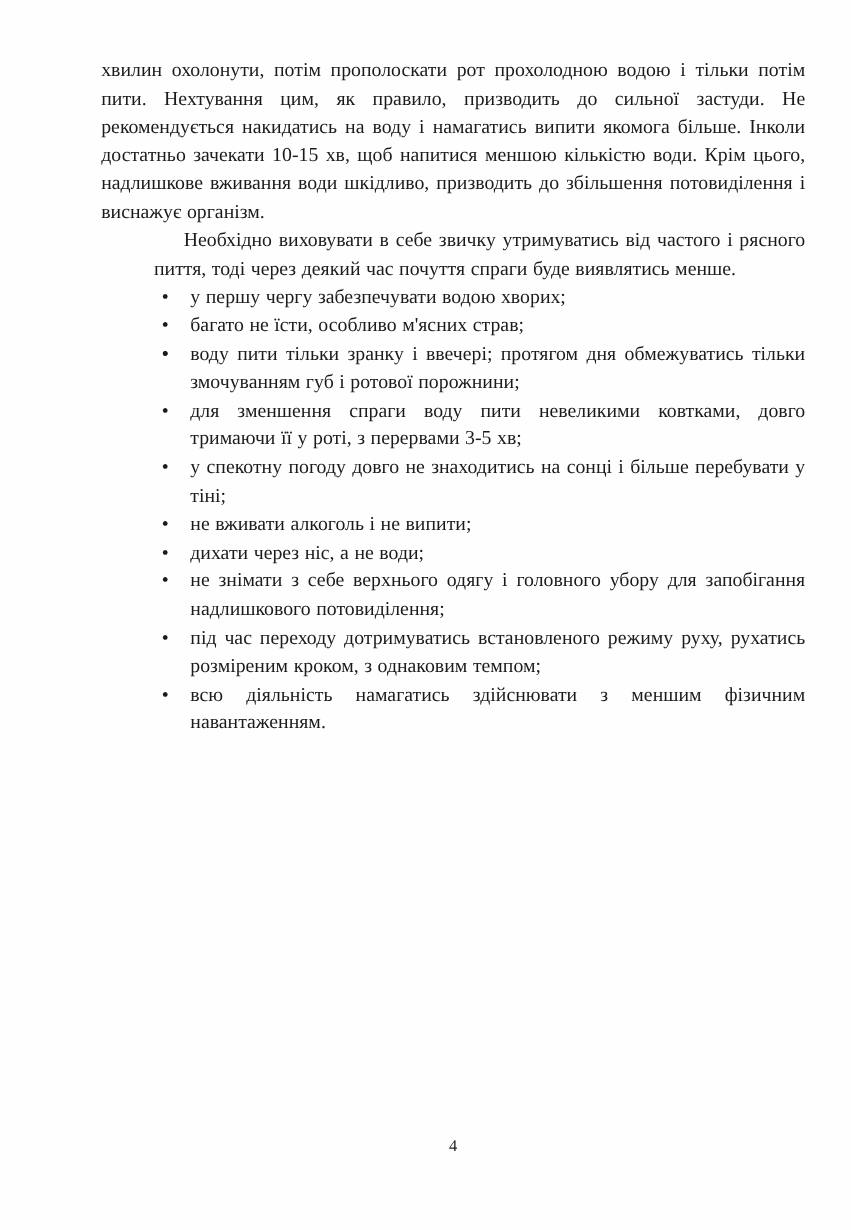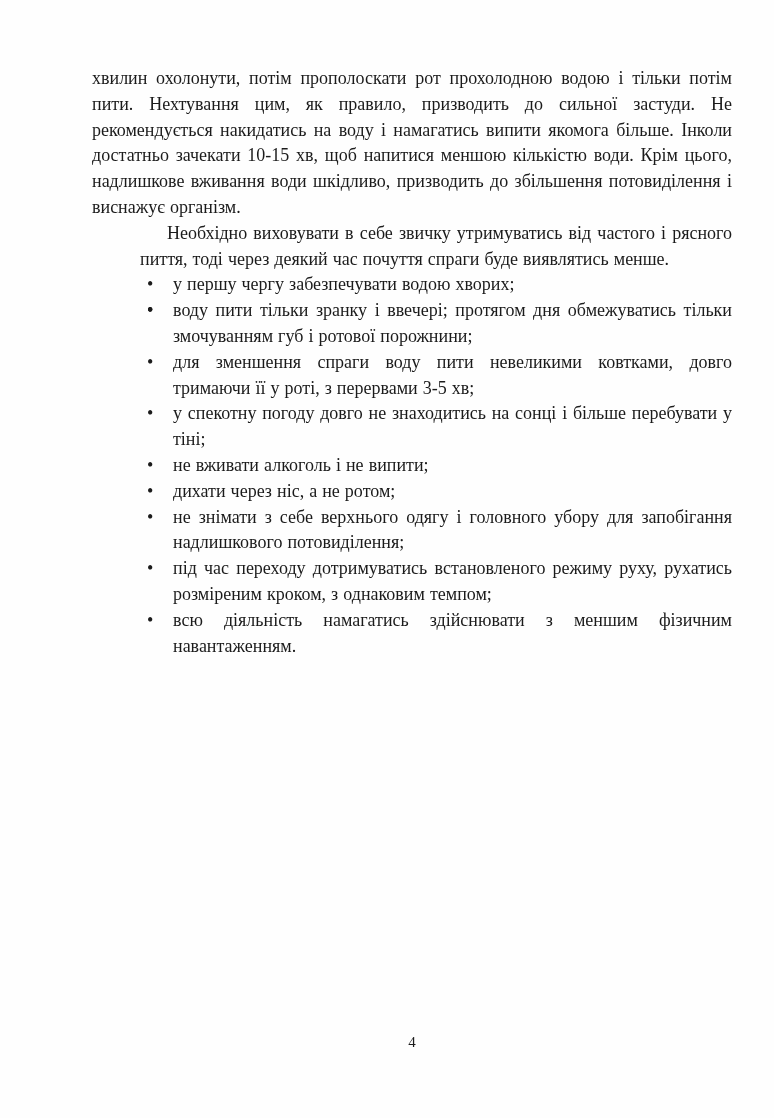--- a/index.html
+++ b/index.html
@@ -14,21 +14,21 @@
     background: #fefefe;
     color: #1b1b1b;
     font-family: "Liberation Serif", "DejaVu Serif", serif;
     font-size: 18px;
     line-height: 25.8px;
     overflow: hidden;
   }
   .textblock {
     position: absolute;
     left: 92px;
-    top: 66px;
+    top: 51px;
     width: 640px;
     text-align: justify;
     word-spacing: 0.03em;
   }
   .para {
     margin: 0;
     padding: 0;
   }
   .para.indent {
     text-indent: 27px;
@@ -71,20 +71,21 @@
     <p class="para indent">Необхідно виховувати в себе звичку утримуватись від частого і рясного пиття, тоді через деякий час почуття спраги буде виявлятись менше.</p>
 
 
     <ul class="bullet-list">
       <li>
         <span class="bullet">•</span>
         <span>у першу чергу забезпечувати водою хворих;</span>
       </li>
       <li>
         <span class="bullet">•</span>
+        <span>багато не їсти, особливо м'ясних страв;</span>
       </li>
       <li>
         <span class="bullet">•</span>
       </li>
       <li>
         <span class="bullet">•</span>
         <span>воду пити тільки зранку і ввечері; протягом дня обмежуватись тільки змочуванням губ і ротової порожнини;</span>
       </li>
       <li>
         <span class="bullet">•</span>
@@ -93,21 +94,21 @@
       <li>
         <span class="bullet">•</span>
         <span>у спекотну погоду довго не знаходитись на сонці і більше перебувати у тіні;</span>
       </li>
       <li>
         <span class="bullet">•</span>
         <span>не вживати алкоголь і не випити;</span>
       </li>
       <li>
         <span class="bullet">•</span>
-        <span>дихати через ніс, а не ротом;</span>
+        <span>дихати через ніс, а не води;</span>
       </li>
       <li>
         <span class="bullet">•</span>
         <span>не знімати з себе верхнього одягу і головного убору для запобігання надлишкового потовиділення;</span>
       </li>
       <li>
         <span class="bullet">•</span>
         <span>під час переходу дотримуватись встановленого режиму руху, рухатись розміреним кроком, з однаковим темпом;</span>
       </li>
       <li>

